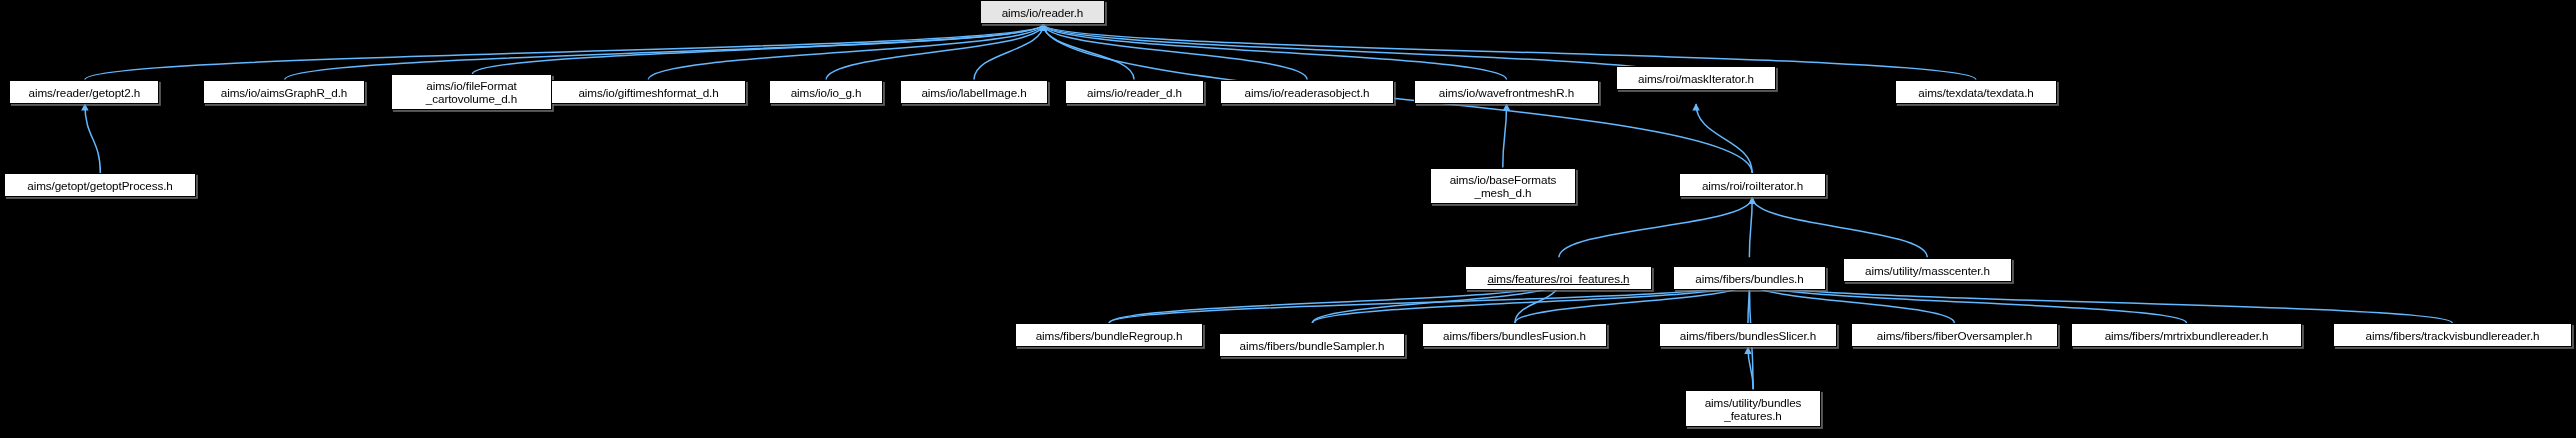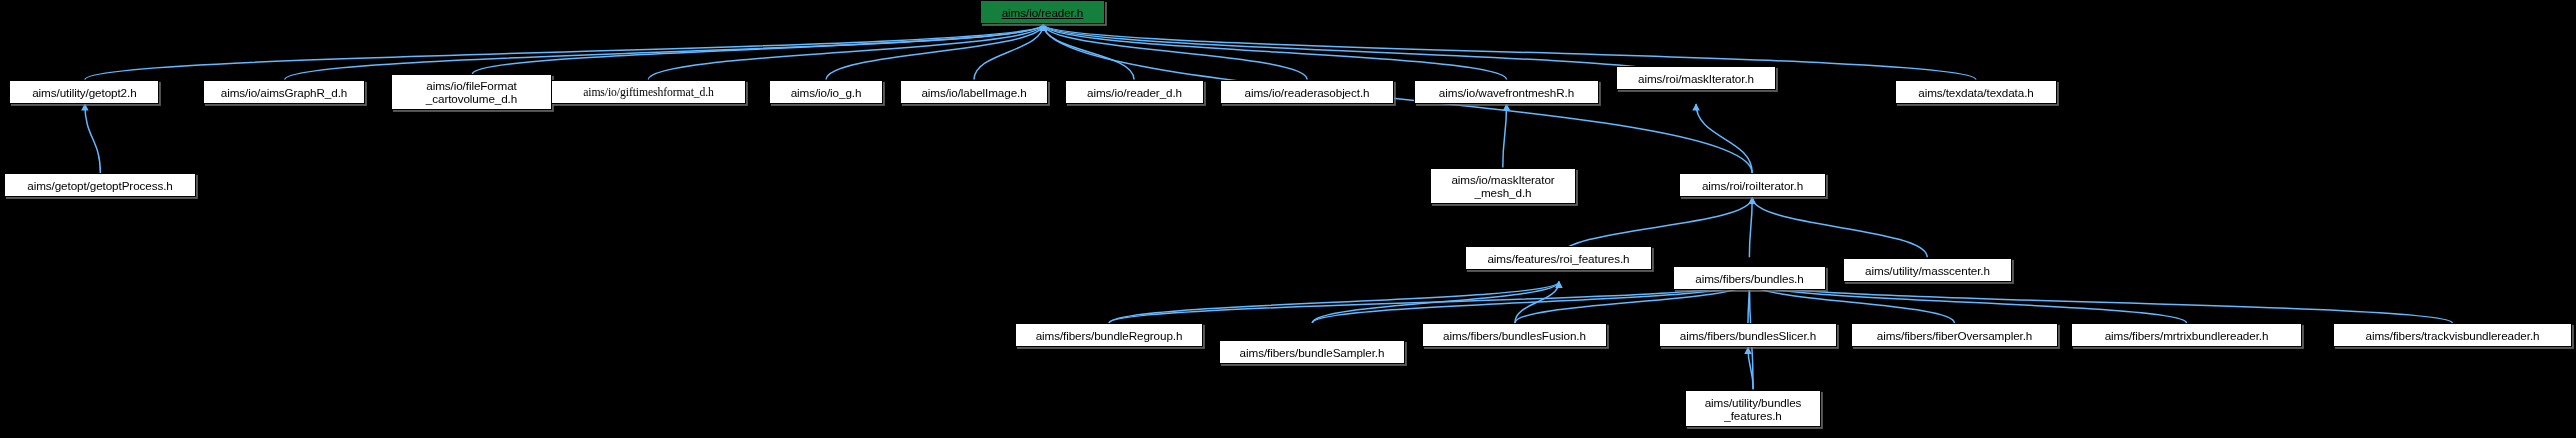--- a/index.html
+++ b/index.html
@@ -21,23 +21,22 @@
     text-align:center;
     color:#000;
     font-size:11.7px;
     line-height:13px;
     letter-spacing:-0.1px;
     white-space:pre-line;
     padding:0 3.7px;
     z-index:5;
   }
   .node.root{
-    background:#15803d;
+    background:#e5e5e5;
     border:0.9px solid #000;
-    text-decoration:underline;
   }
 </style>
 </head>
 <body>
 
 <div id="canvas">
   <svg id="edges" xmlns="http://www.w3.org/2000/svg" viewBox="0 0 2751 468">
     <defs>
       <marker id="arrow" viewBox="0 0 10 10" refX="9" refY="5" markerWidth="5" markerHeight="5" orient="auto-start-reverse">
         <path d="M 0 0 L 10 5 L 0 10 z" fill="#63b8ff"></path>
@@ -71,41 +70,41 @@
         <path d="M 2619.5 345 C 2619.5 323, 1868.5 323, 1868.5 301" stroke="#63b8ff" stroke-width="1.6" fill="none" marker-end="url(#arrow)"></path>
         <path d="M 1184.5 345 C 1184.5 323, 1665 323, 1665 301" stroke="#63b8ff" stroke-width="1.6" fill="none" marker-end="url(#arrow)"></path>
         <path d="M 1401.5 345 C 1401.5 323, 1665 323, 1665 301" stroke="#63b8ff" stroke-width="1.6" fill="none" marker-end="url(#arrow)"></path>
         <path d="M 1618 345 C 1618 323, 1665 323, 1665 301" stroke="#63b8ff" stroke-width="1.6" fill="none" marker-end="url(#arrow)"></path>
         <path d="M 1872.5 416 C 1872.5 393.5, 1867 393.5, 1867 371" stroke="#63b8ff" stroke-width="1.6" fill="none" marker-end="url(#arrow)"></path>
         <path d="M 1872.5 416 C 1872.5 358.5, 1868.5 358.5, 1868.5 301" stroke="#63b8ff" stroke-width="1.6" fill="none" marker-end="url(#arrow)"></path>
       </g>
   </svg>
   <div id="nodes">
       <div class="node root" style="left: 980px; top: 0px; width: 125px; height: 24px;"><span>aims/io/reader.h</span></div>
-      <div class="node" style="left: 9.4px; top: 80px; width: 150px; height: 24px;"><span>aims/utility/getopt2.h</span></div>
+      <div class="node" style="left: 9.4px; top: 80px; width: 150px; height: 24px;"><span>aims/reader/getopt2.h</span></div>
       <div class="node" style="left: 203px; top: 80px; width: 162px; height: 24px; text-align: center;"><span>aims/io/aimsGraphR_d.h</span></div>
       <div class="node" style="left: 391px; top: 74px; width: 161px; height: 36px;"><span>aims/io/fileFormat
 _cartovolume_d.h</span></div>
-      <div class="node" style="left: 551px; top: 80px; width: 195px; height: 24px; font-family: Liberation Serif, serif;"><span>aims/io/giftimeshformat_d.h</span></div>
+      <div class="node" style="left: 551px; top: 80px; width: 195px; height: 24px;"><span>aims/io/giftimeshformat_d.h</span></div>
       <div class="node" style="left: 769px; top: 80px; width: 114px; height: 24px;"><span>aims/io/io_g.h</span></div>
       <div class="node" style="left: 900px; top: 80px; width: 148px; height: 24px;"><span>aims/io/labelImage.h</span></div>
       <div class="node" style="left: 1065px; top: 80px; width: 139px; height: 24px;"><span>aims/io/reader_d.h</span></div>
       <div class="node" style="left: 1220px; top: 80px; width: 174px; height: 24px;"><span>aims/io/readerasobject.h</span></div>
       <div class="node" style="left: 1414px; top: 80px; width: 185px; height: 24px;"><span>aims/io/wavefrontmeshR.h</span></div>
       <div class="node" style="left: 1616px; top: 66px; width: 160px; height: 24px;"><span>aims/roi/maskIterator.h</span></div>
       <div class="node" style="left: 1895px; top: 80px; width: 162px; height: 24px;"><span>aims/texdata/texdata.h</span></div>
       <div class="node" style="left: 4px; top: 173px; width: 192px; height: 24px;"><span>aims/getopt/getoptProcess.h</span></div>
-      <div class="node" style="left: 1430px; top: 168px; width: 146px; height: 36px;"><span>aims/io/maskIterator
+      <div class="node" style="left: 1430px; top: 168px; width: 146px; height: 36px;"><span>aims/io/baseFormats
 _mesh_d.h</span></div>
       <div class="node" style="left: 1679px; top: 173px; width: 147px; height: 24px;"><span>aims/roi/roiIterator.h</span></div>
-      <div class="node" style="left: 1465px; top: 246px; width: 187px; height: 24px;"><span>aims/features/roi_features.h</span></div>
+      <div class="node" style="left: 1465px; top: 266px; width: 187px; height: 24px; text-decoration: underline;"><span>aims/features/roi_features.h</span></div>
       <div class="node" style="left: 1673px; top: 266px; width: 153px; height: 24px;"><span>aims/fibers/bundles.h</span></div>
       <div class="node" style="left: 1843px; top: 258px; width: 169px; height: 24px;"><span>aims/utility/masscenter.h</span></div>
       <div class="node" style="left: 1015px; top: 323px; width: 188px; height: 24px;"><span>aims/fibers/bundleRegroup.h</span></div>
-      <div class="node" style="left: 1219px; top: 340px; width: 186px; height: 24px;"><span>aims/fibers/bundleSampler.h</span></div>
+      <div class="node" style="left: 1219px; top: 333px; width: 186px; height: 24px;"><span>aims/fibers/bundleSampler.h</span></div>
       <div class="node" style="left: 1422px; top: 323px; width: 185px; height: 24px;"><span>aims/fibers/bundlesFusion.h</span></div>
       <div class="node" style="left: 1659px; top: 323px; width: 178px; height: 24px; text-align: right;"><span>aims/fibers/bundlesSlicer.h</span></div>
       <div class="node" style="left: 1851px; top: 323px; width: 207px; height: 24px;"><span>aims/fibers/fiberOversampler.h</span></div>
       <div class="node" style="left: 2071px; top: 323px; width: 231px; height: 24px; text-align: center;"><span>aims/fibers/mrtrixbundlereader.h</span></div>
       <div class="node" style="left: 2333px; top: 323px; width: 239px; height: 24px;"><span>aims/fibers/trackvisbundlereader.h</span></div>
       <div class="node" style="left: 1685px; top: 390px; width: 136px; height: 37px;"><span>aims/utility/bundles
 _features.h</span></div>
     </div>
 </div>
 

